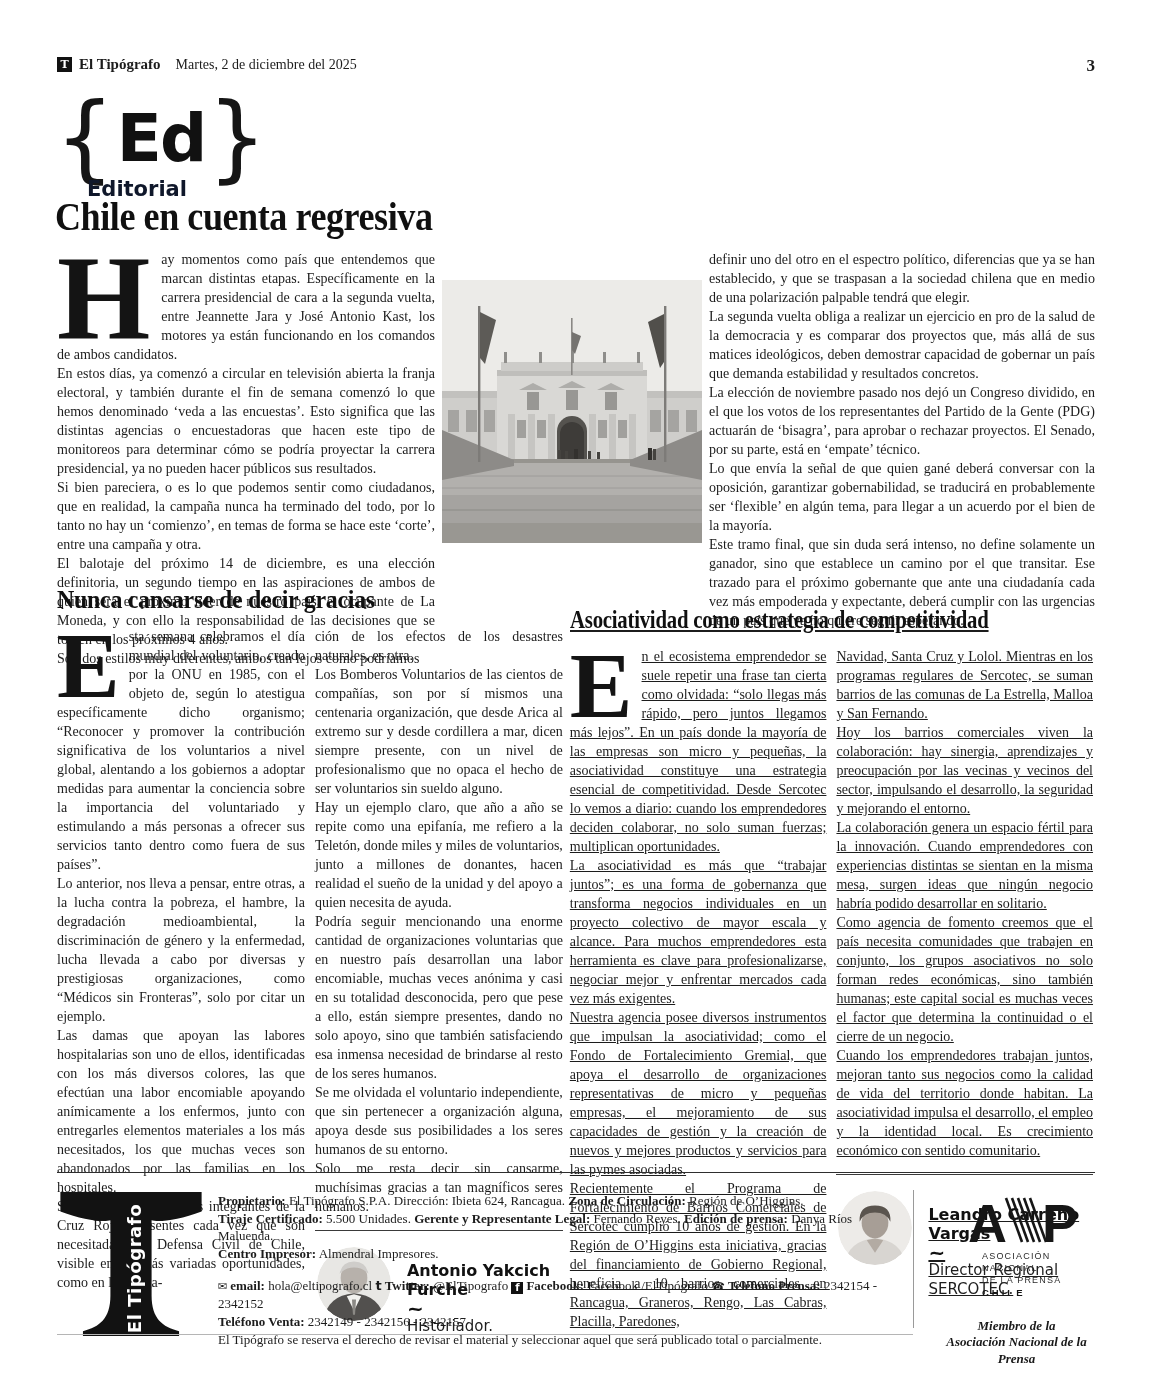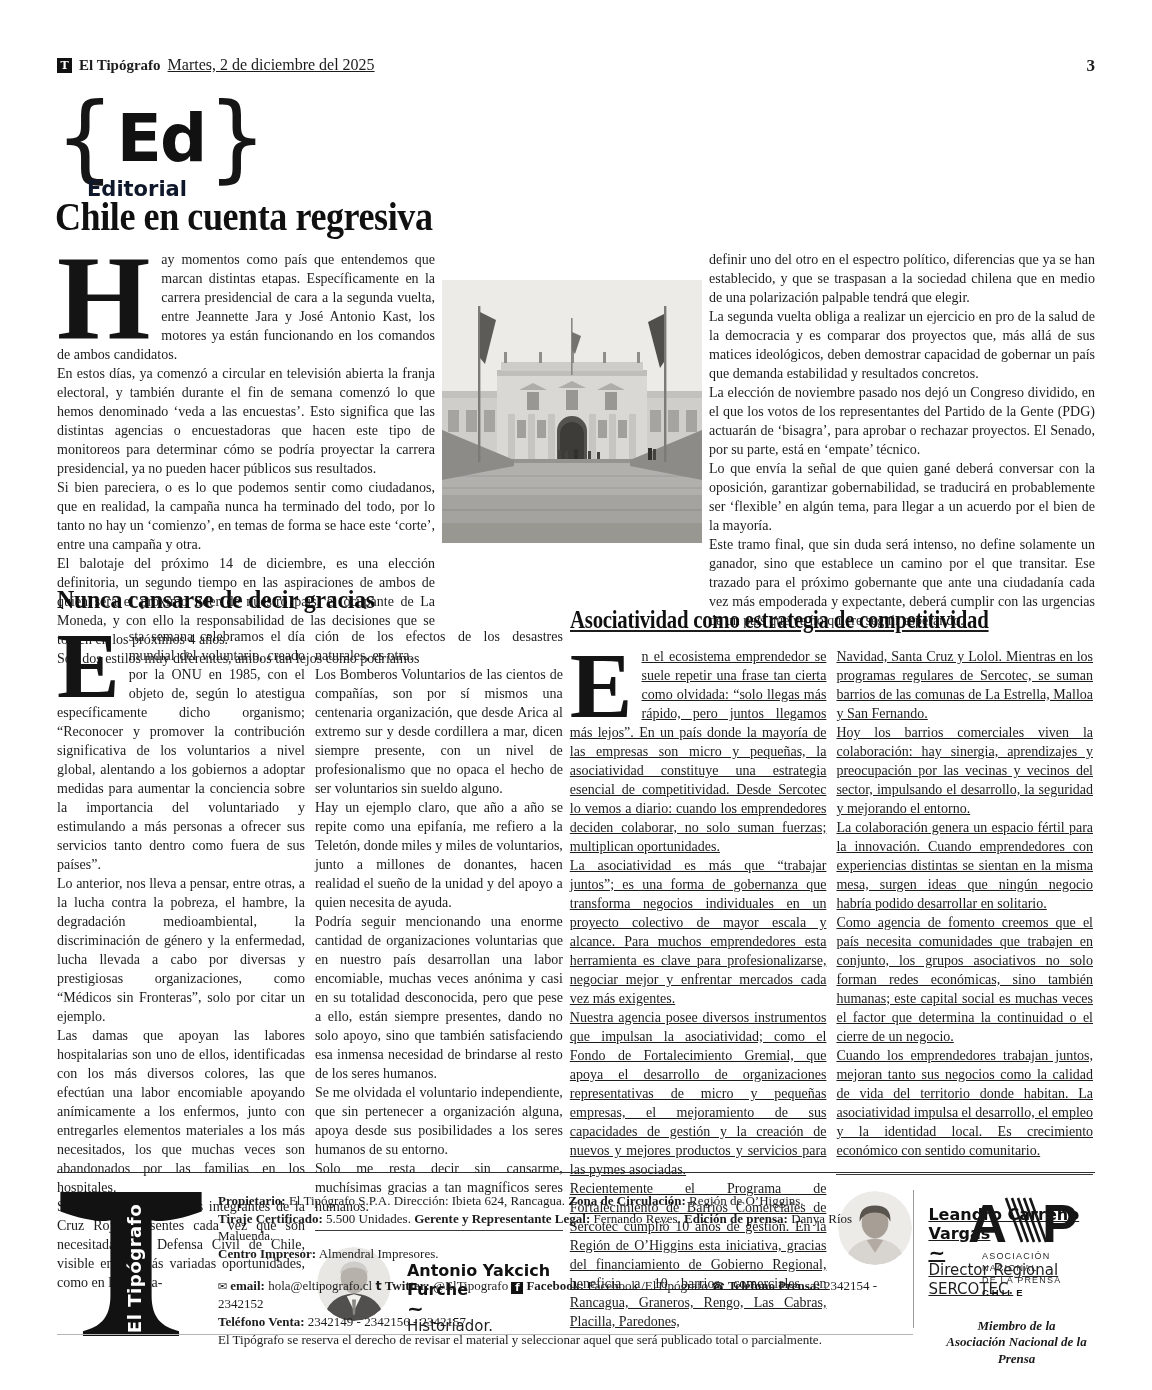--- a/index.html
+++ b/index.html
@@ -4,21 +4,21 @@
 <style>
   html,body{margin:0;padding:0;background:#e4e4e4;}
   .page{position:relative;width:1152px;height:1390px;background:#ffffff;margin:0 auto;
         font-family:"Liberation Serif",serif;color:#1c1c1c;overflow:hidden;}
   
   .hdr{position:absolute;left:57px;right:57px;top:56px;display:flex;justify-content:space-between;align-items:flex-start;}
   .hdr-left{display:flex;align-items:center;gap:7px;}
   .minilogo{display:inline-flex;align-items:center;justify-content:center;width:15px;height:15px;background:#111;
             color:#fff;font-family:"DejaVu Serif",serif;font-weight:bold;font-size:11px;line-height:1;}
   .brand{font-weight:bold;font-size:15px;}
-  .hdr-date{font-size:16px;margin-left:0;text-decoration:underline;}
+  .hdr-date{font-size:14px;margin-left:8px;}
   .pageno{font-weight:bold;font-size:17px;}
   
   .edbadge{position:absolute;left:55px;top:96px;}
   .edrow{display:flex;align-items:center;}
   .brace{font-family:"DejaVu Sans",sans-serif;font-size:94px;font-weight:400;line-height:.9;color:#161616;}
   .edtxt{font-family:"DejaVu Sans",sans-serif;font-weight:bold;font-size:66px;line-height:.9;letter-spacing:-2px;color:#111;margin:0 2px;}
   .edlabel{font-family:"DejaVu Sans",sans-serif;font-weight:bold;font-size:21px;color:#0f172a;margin:-4px 0 0 32px;}
   
   .h1{position:absolute;left:55px;top:192px;margin:0;font-size:41px;font-weight:bold;letter-spacing:-.5px;
       transform:scaleX(.88);transform-origin:left top;white-space:nowrap;color:#101010;}

